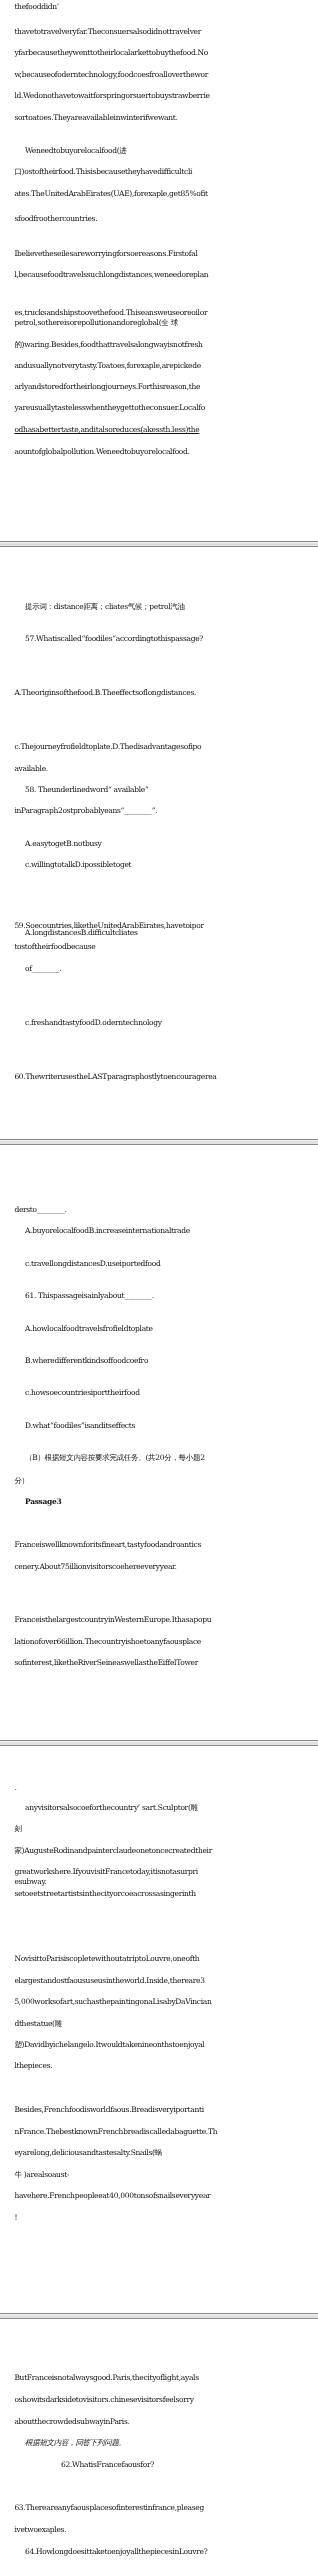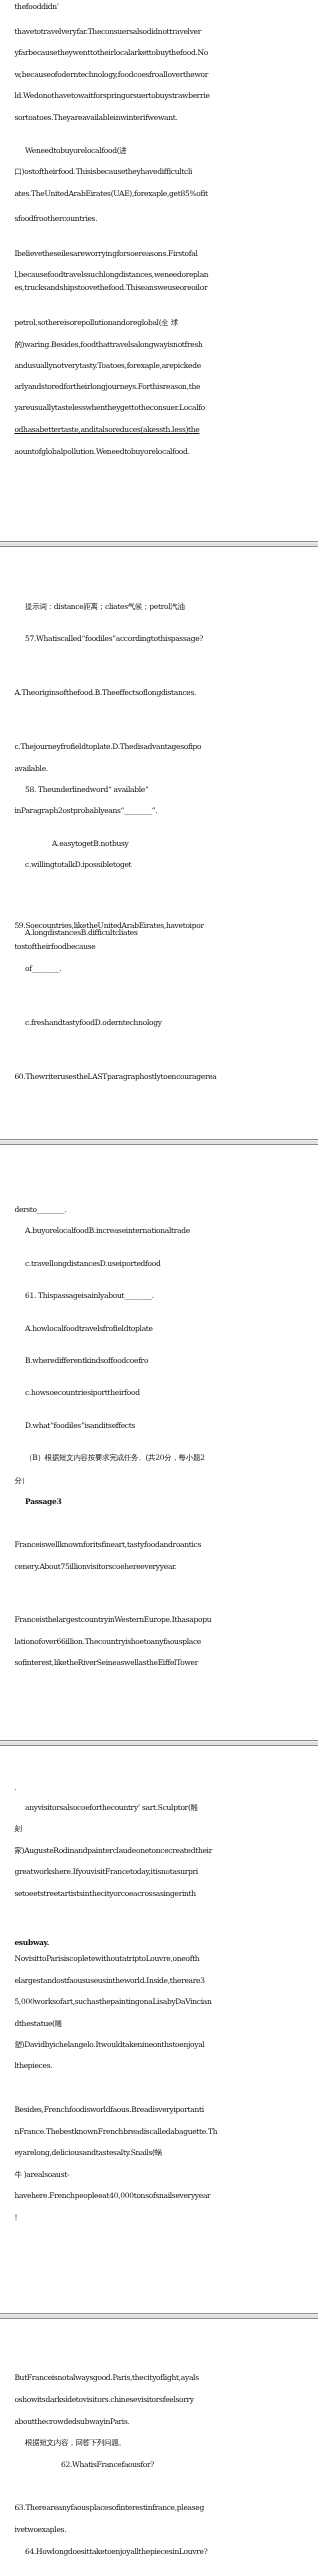--- a/index.html
+++ b/index.html
@@ -22,36 +22,36 @@
     <div class="line" style="top: 48px;">yfarbecausetheywenttotheirlocalarkettobuythefood.No</div>
     <div class="line" style="top: 70px;">w,becauseofoderntechnology,foodcoesfroalloverthewor</div>
     <div class="line" style="top: 75px; margin-top: 16px;">ld.Wedonothavetowaitforspringorsuertobuystrawberrie</div>
     <div class="line" style="top: 113px;">sortoatoes.Theyareavailableinwinterifwewant.</div>
     <div class="line ind" style="top: 146px;">Weneedtobuyorelocalfood(进</div>
     <div class="line" style="top: 167px;">口)ostoftheirfood.Thisisbecausetheyhavedifficultcli</div>
     <div class="line" style="top: 189px;">ates.TheUnitedArabEirates(UAE),forexaple,get85%ofit</div>
     <div class="line" style="top: 214px;">sfoodfroothercountries.</div>
     <div class="line" style="top: 249px;">Ibelievetheseilesareworryingforsoereasons.Firstofal</div>
     <div class="line" style="top: 270px;">l,becausefoodtravelssuchlongdistances,weneedoreplan</div>
-    <div class="line" style="top: 283px; text-align: center;">es,trucksandshipstoovethefood.Thiseansweuseoreoilor</div>
+    <div class="line" style="top: 308px; text-align: center;">es,trucksandshipstoovethefood.Thiseansweuseoreoilor</div>
     <div class="line" style="top: 318px;">petrol,sothereisorepollutionandoreglobal(全         球</div>
     <div class="line" style="top: 340px;">的)waring.Besides,foodthattravelsalongwayisnotfresh</div>
     <div class="line" style="top: 361px;">andusuallynotverytasty.Toatoes,forexaple,arepickede</div>
     <div class="line" style="top: 382px;">arlyandstoredfortheirlongjourneys.Forthisreason,the</div>
     <div class="line" style="top: 403px;">yareusuallytastelesswhentheygettotheconsuer.Localfo</div>
     <div class="line" style="top: 425px; text-decoration: underline;">odhasabettertaste,anditalsoreduces(akessth.less)the</div>
     <div class="line" style="top: 447px;">aountofglobalpollution.Weneedtobuyorelocalfood.</div>
     <div class="line ind" style="top: 602px;">提示词：distance距离；cliates气候；petrol汽油</div>
     <div class="line ind" style="top: 634px;">57.Whatiscalled“foodiles”accordingtothispassage?</div>
     <div class="line" style="top: 688px;">A.Theoriginsofthefood.B.Theeffectsoflongdistances.</div>
     <div class="line" style="top: 742px;">c.Thejourneyfrofieldtoplate.D.Thedisadvantagesofipo</div>
     <div class="line" style="top: 764px;">available.</div>
     <div class="line ind" style="top: 785px;">58.          Theunderlinedword“         available”</div>
     <div class="line" style="top: 806px;">inParagraph2ostprobablyeans“________”.</div>
-    <div class="line ind" style="top: 839px; margin-left: 27px;">A.easytogetB.notbusy</div>
+    <div class="line ind" style="top: 839px;">A.easytogetB.notbusy</div>
     <div class="line ind" style="top: 860px;">c.willingtotalkD.ipossibletoget</div>
     <div class="line" style="top: 921px;">59.Soecountries,liketheUnitedArabEirates,havetoipor</div>
     <div class="line" style="top: 942px;">tostoftheirfoodbecause</div>
     <div class="line ind" style="top: 964px;">of________.</div>
     <div class="line ind" style="top: 928px;">A.longdistancesB.difficultcliates</div>
     <div class="line ind" style="top: 1018px;">c.freshandtastyfoodD.oderntechnology</div>
     <div class="line" style="top: 1072px;">60.ThewriterusestheLASTparagraphostlytoencouragerea</div>
     <div class="line" style="top: 1205px;">dersto________.</div>
     <div class="line ind" style="top: 1226px;">A.buyorelocalfoodB.increaseinternationaltrade</div>
     <div class="line ind" style="top: 1259px;">c.travellongdistancesD.useiportedfood</div>
@@ -67,37 +67,37 @@
     <div class="line" style="top: 1562px;">cenery.About75illionvisitorscoehereeveryyear.</div>
     <div class="line" style="top: 1615px;">FranceisthelargestcountryinWesternEurope.Ithasapopu</div>
     <div class="line" style="top: 1637px;">lationofover66illion.Thecountryishoetoanyfaousplace</div>
     <div class="line" style="top: 1658px;">sofinterest,liketheRiverSeineaswellastheEiffelTower</div>
     <div class="line" style="top: 1783px;">.</div>
     <div class="line ind" style="top: 1803px;">anyvisitorsalsocoeforthecountry’ sart.Sculptor(雕</div>
     <div class="line" style="top: 1824px;">刻</div>
     <div class="line" style="top: 1846px;">家)AugusteRodinandpainterclaudeonetoncecreatedtheir</div>
     <div class="line" style="top: 1867px;">greatworkshere.IfyouvisitFrancetoday,itisnotasurpri</div>
     <div class="line" style="top: 1889px;">setoeetstreetartistsinthecityorcoeacrossasingerinth</div>
-    <div class="line" style="top: 1938px; font-weight: bold;">esubway.</div>
+    <div class="line" style="top: 1877px;">esubway.</div>
     <div class="line" style="top: 1954px;">NovisittoParisiscopletewithoutatriptoLouvre,oneofth</div>
     <div class="line" style="top: 1976px;">elargestandostfaoususeusintheworld.Inside,thereare3</div>
     <div class="line" style="top: 1997px;">5,000worksofart,suchasthepaintingonaLisabyDaVincian</div>
     <div class="line" style="top: 2019px;">dthestatue(雕</div>
     <div class="line" style="top: 2040px;">塑)Davidbyichelangelo.Itwouldtakenineonthstoenjoyal</div>
     <div class="line" style="top: 2061px;">lthepieces.</div>
     <div class="line" style="top: 2105px;">Besides,Frenchfoodisworldfaous.Breadisveryiportanti</div>
     <div class="line" style="top: 2127px;">nFrance.ThebestknownFrenchbreadiscalledabaguette.Th</div>
     <div class="line" style="top: 2148px;">eyarelong,deliciousandtastesalty.Snails(蜗</div>
     <div class="line" style="top: 2170px;">牛                                        )arealsoaust-</div>
     <div class="line" style="top: 2191px;">havehere.Frenchpeopleeat40,000tonsofsnailseveryyear</div>
     <div class="line" style="top: 2213px;">!</div>
     <div class="line" style="top: 2373px;">ButFranceisnotalwaysgood.Paris,thecityoflight,ayals</div>
     <div class="line" style="top: 2395px;">oshowitsdarksidetovisitors.chinesevisitorsfeelsorry</div>
     <div class="line" style="top: 2417px;">aboutthecrowdedsubwayinParis.</div>
-    <div class="line ind" style="top: 2438px;">根据短文内容，回答下列问题。</div>
+    <div class="line ind" style="top: 2438px; font-style: italic;">根据短文内容，回答下列问题。</div>
     <div class="line ind" style="top: 2460px; margin-left: 36px;">62.WhatisFrancefaousfor?</div>
     <div class="line" style="top: 2503px;">63.Thereareanyfaousplacesofinterestinfrance,pleaseg</div>
     <div class="line" style="top: 2525px;">ivetwoexaples.</div>
     <div class="line ind" style="top: 2547px;">64.HowlongdoesittaketoenjoyallthepiecesinLouvre?</div>
     <div class="page-break" style="top: 541px;"></div>
     <div class="page-break" style="top: 1139px;"></div>
     <div class="page-break" style="top: 1740px;"></div>
     <div class="page-break" style="top: 2313px;"></div>
   </div>
 

